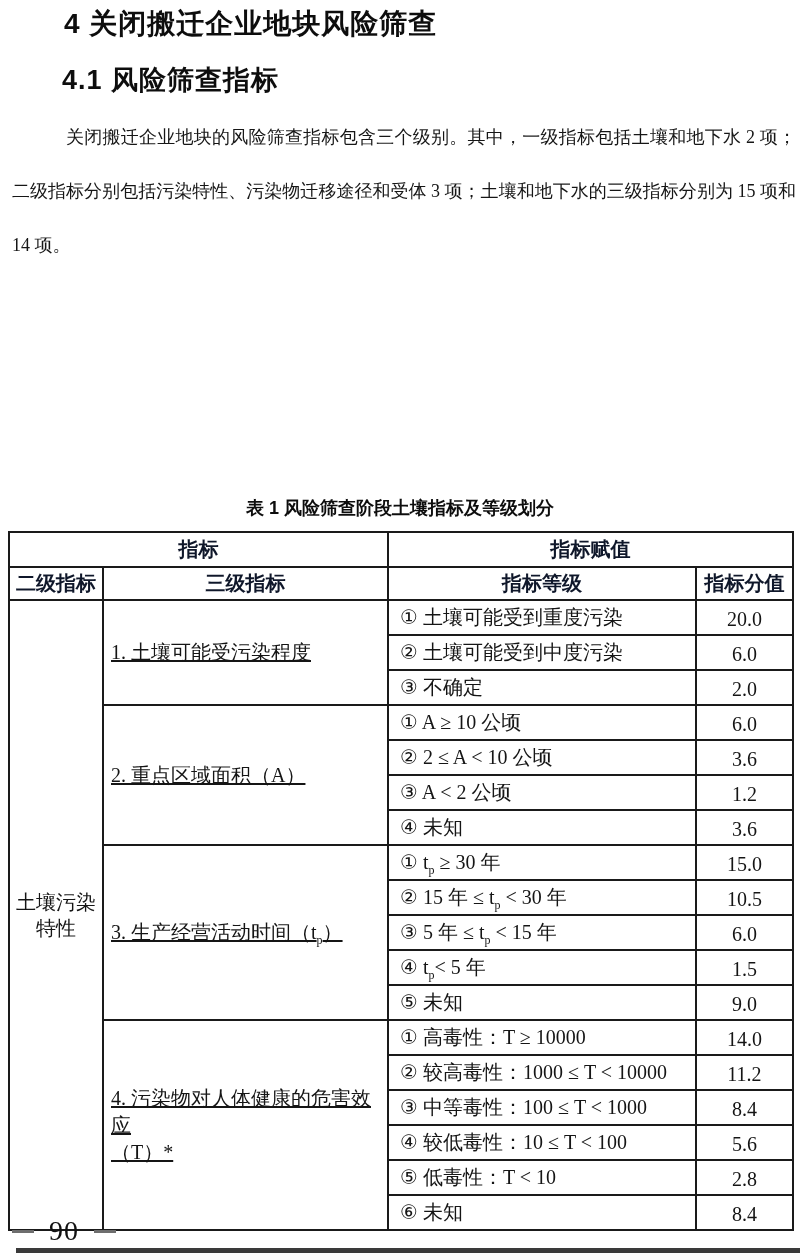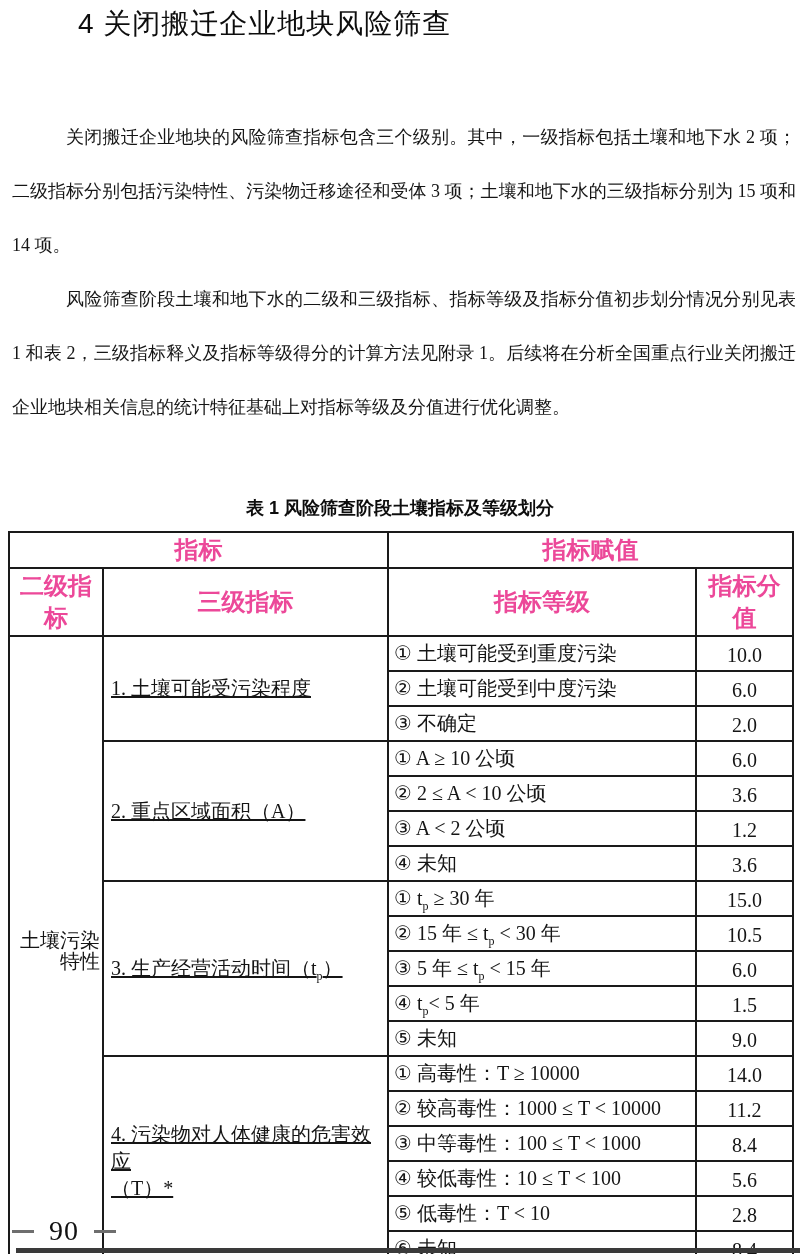--- a/index.html
+++ b/index.html
@@ -7,25 +7,25 @@
     position: relative;
     width: 800px;
     height: 1254px;
     background: #ffffff;
     overflow: hidden;
     font-family: "Liberation Serif", "DejaVu Serif", "DejaVu Sans", serif;
     color: #151515;
   }
   .h1 {
     position: absolute;
-    top: 5px; left: 78px;
+    top: 5px; left: 64px;
     margin: 0;
     font-family: "Liberation Sans", "DejaVu Sans", sans-serif;
     font-size: 28px;
-    font-weight: normal;
+    font-weight: bold;
     letter-spacing: 1px;
     color: #0d0d0d;
   }
   .h2 {
     position: absolute;
     top: 62px; left: 62px;
     margin: 0;
     font-family: "Liberation Sans", "DejaVu Sans", sans-serif;
     font-size: 27px;
     font-weight: bold;
@@ -62,48 +62,48 @@
     width: 784px;
     border-collapse: collapse;
     table-layout: fixed;
   }
   .indicator-table th, .indicator-table td {
     border: 2px solid #1a1a1a;
     overflow: hidden;
   }
   .indicator-table th {
     font-family: "Liberation Sans", "DejaVu Sans", sans-serif;
-    font-size: 24px;
-    font-weight: bold;
-    text-align: center;
-    color: #ec4899;
+    font-size: 20px;
+    font-weight: bold;
+    text-align: center;
+    color: #0f172a;
   }
   .hrow-1 th { height: 31px; }
   .hrow-2 th { height: 29px; margin-top: 44px; }
   .indicator-table tbody td { height: 28px; }
   td.level2-cell {
-    text-align: right;
-    font-size: 20px;
-    line-height: 21px;
+    text-align: center;
+    font-size: 20px;
+    line-height: 26px;
     vertical-align: middle;
     padding: 8px 2px;
   }
   td.group-cell {
     text-align: left;
     vertical-align: middle;
     font-size: 20px;
     line-height: 27px;
     padding: 0 8px 0 7px;
     text-decoration: underline;
   }
   td.grade-cell {
     text-align: left;
     vertical-align: middle;
     font-size: 20px;
-    padding: 0 4px 0 5px;
+    padding: 0 4px 0 11px;
     white-space: nowrap;
   }
   td.score-cell {
     text-align: center;
     vertical-align: middle;
     font-size: 20px;
     padding-top: 4px;
   }
   sub { font-size: 12px; line-height: 0; }
   .footer {
@@ -130,23 +130,23 @@
     width: 784px; height: 5px;
     background: #3a3a3a;
   }
 </style>
 </head>
 <body>
 
 <div class="page">
 
   <h1 class="h1">4 关闭搬迁企业地块风险筛查</h1>
+  <h2 class="h2">4.1 风险筛查指标</h2>
 
   <p class="para para-1">关闭搬迁企业地块的风险筛查指标包含三个级别。其中，一级指标包括土壤和地下水 2 项；二级指标分别包括污染特性、污染物迁移途径和受体 3 项；土壤和地下水的三级指标分别为 15 项和 14 项。</p>
-  <p class="para para-2">风险筛查阶段土壤和地下水的二级和三级指标、指标等级及指标分值初步划分情况分别见表 1 和表 2，三级指标释义及指标等级得分的计算方法见附录 1。后续将在分析全国重点行业关闭搬迁企业地块相关信息的统计特征基础上对指标等级及分值进行优化调整。</p>
 
   <div class="table-caption">表 1 风险筛查阶段土壤指标及等级划分</div>
 
   <table class="indicator-table">
     <colgroup>
       <col style="width:94px">
       <col style="width:285px">
       <col style="width:308px">
       <col style="width:97px">
     </colgroup>
@@ -160,21 +160,21 @@
         <th>三级指标</th>
         <th>指标等级</th>
         <th>指标分值</th>
       </tr>
     </thead>
     <tbody>
       <tr>
         <td class="level2-cell" rowspan="18">土壤污染<br>特性</td>
         <td class="group-cell" rowspan="3">1. 土壤可能受污染程度</td>
         <td class="grade-cell">① 土壤可能受到重度污染</td>
-        <td class="score-cell">10.0</td>
+        <td class="score-cell">20.0</td>
       </tr>
       <tr>
         <td class="grade-cell">② 土壤可能受到中度污染</td>
         <td class="score-cell">6.0</td>
       </tr>
       <tr>
         <td class="grade-cell">③ 不确定</td>
         <td class="score-cell">2.0</td>
       </tr>
 

